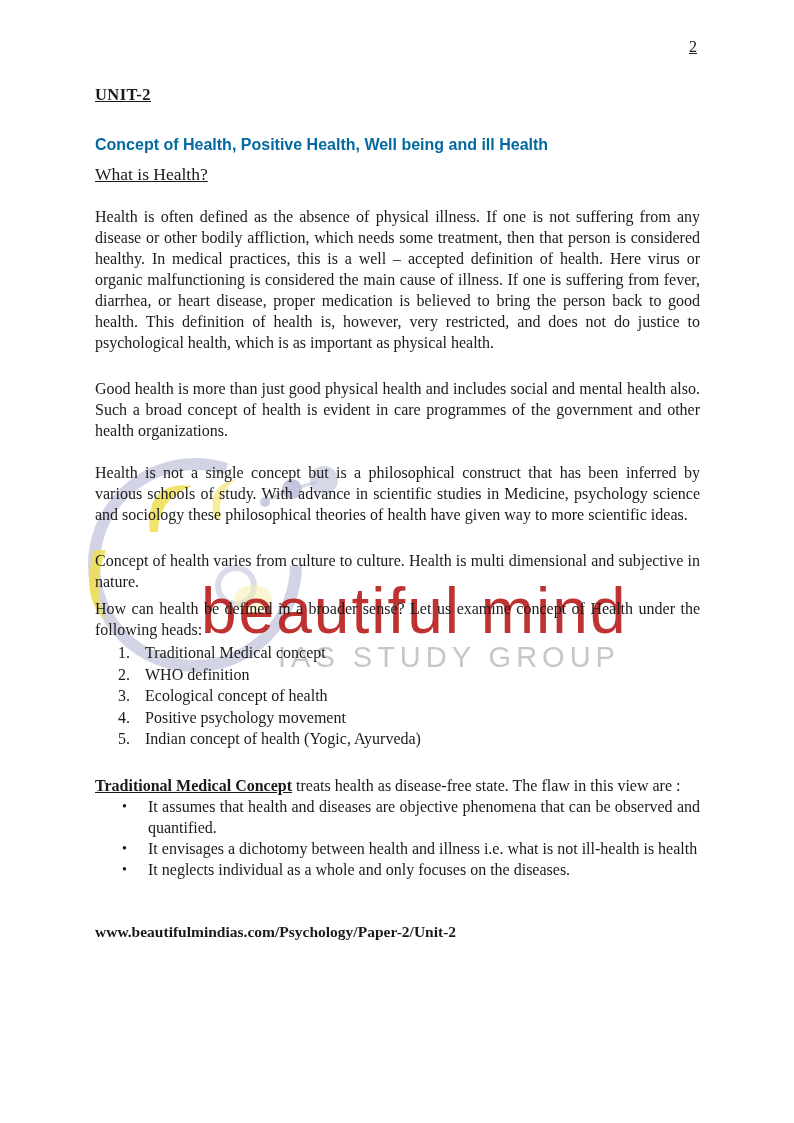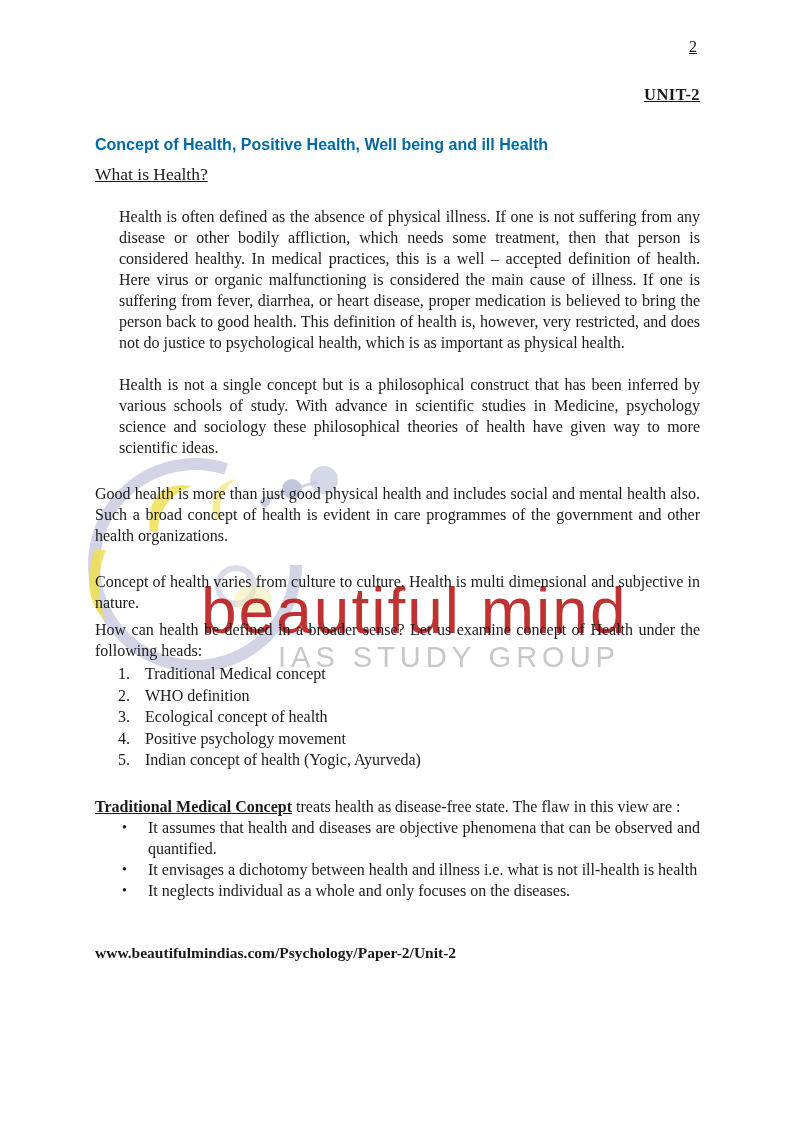--- a/index.html
+++ b/index.html
@@ -33,42 +33,42 @@
   
   .content {
     position:relative; z-index:1;
     padding:84px 94px 0 95px;
   }
   .page-number {
     position:absolute; top:38px; right:97px; z-index:2;
     font-size:16px; text-decoration:underline;
   }
   .title {
-    text-align:right; font-weight:bold;
+    text-align:left; font-weight:bold;
     font-size:16.5px; line-height:21px;
     letter-spacing:.4px; margin:0;
   }
   .u { text-decoration:underline; }
   .subheading {
     margin-top:31px;
     font-family:"Liberation Sans", sans-serif;
     font-weight:bold; font-size:16px; line-height:17px;
     color:#0369a1;
   }
   .section-heading {
     margin:10px 0 0 0;
     font-size:17.5px; line-height:22px; font-weight:normal;
     text-decoration:underline;
   }
   p.body {
     margin:25px 0 0 0;
     font-size:16px; line-height:21px;
     text-align:justify;
   }
-  p.body.tight { margin-top:21px;margin-left:24px; }
+  p.body.tight { margin-top:21px; }
   p.body.mid   { margin-top:6px; }
 
   .num-list { margin-top:2px; padding-left:23px; }
   .num-row { display:flex; font-size:16px; line-height:21.6px; }
   .num-marker { flex:0 0 27px; }
   .num-text { flex:1; }
 
   .trad { margin-top:21px; }
   .trad .lead { font-weight:bold; text-decoration:underline; }
 
@@ -113,22 +113,22 @@
 
   <div class="content">
 
     <h1 class="title u">UNIT-2</h1>
 
     <div class="subheading">Concept of Health, Positive Health, Well being and ill Health</div>
 
     <h2 class="section-heading">What is Health?</h2>
 
     <p class="body tight">Health is often defined as the absence of physical illness. If one is not suffering from any disease or other bodily affliction, which needs some treatment, then that person is considered healthy. In medical practices, this is a well – accepted definition of health. Here virus or organic malfunctioning is considered the main cause of illness. If one is suffering from fever, diarrhea, or heart disease, proper medication is believed to bring the person back to good health. This definition of health is, however, very restricted, and does not do justice to psychological health, which is as important as physical health.</p>
+    <p class="body">Good health is more than just good physical health and includes social and mental health also. Such a broad concept of health is evident in care programmes of the government and other health organizations.</p>
     <p class="body tight">Health is not a single concept but is a philosophical construct that has been inferred by various schools of study. With advance in scientific studies in Medicine, psychology science and sociology these philosophical theories of health have given way to more scientific ideas.</p>
-    <p class="body">Good health is more than just good physical health and includes social and mental health also. Such a broad concept of health is evident in care programmes of the government and other health organizations.</p>
     <p class="body">Concept of health varies from culture to culture. Health is multi dimensional and subjective in nature.</p>
     <p class="body mid">How can health be defined in a broader sense? Let us examine concept of Health under the following heads:</p>
 
     <div class="num-list">
       <div class="num-row">
         <span class="num-marker">1.</span>
         <span class="num-text">Traditional Medical concept</span>
       </div>
       <div class="num-row">
         <span class="num-marker">2.</span>

